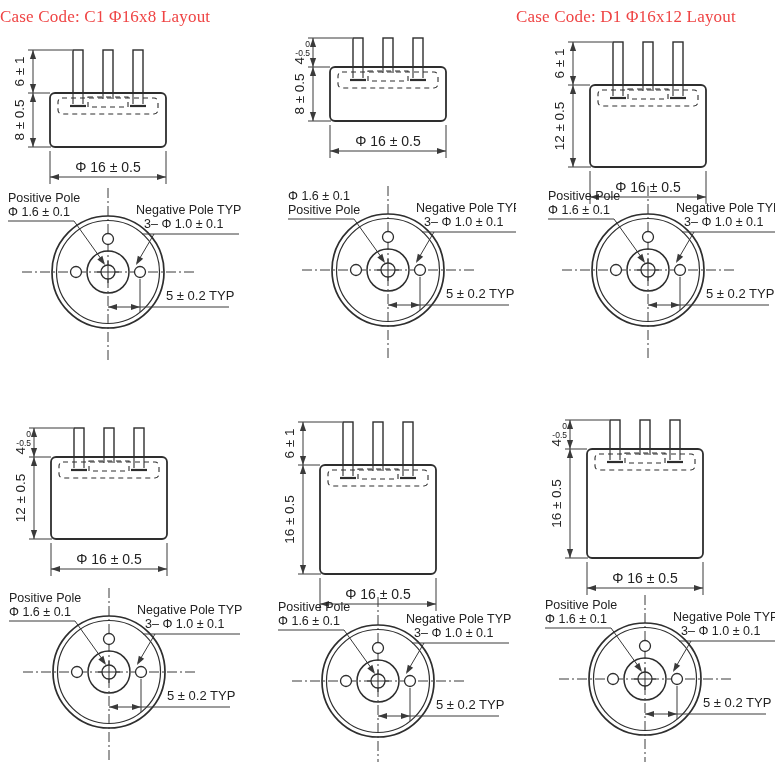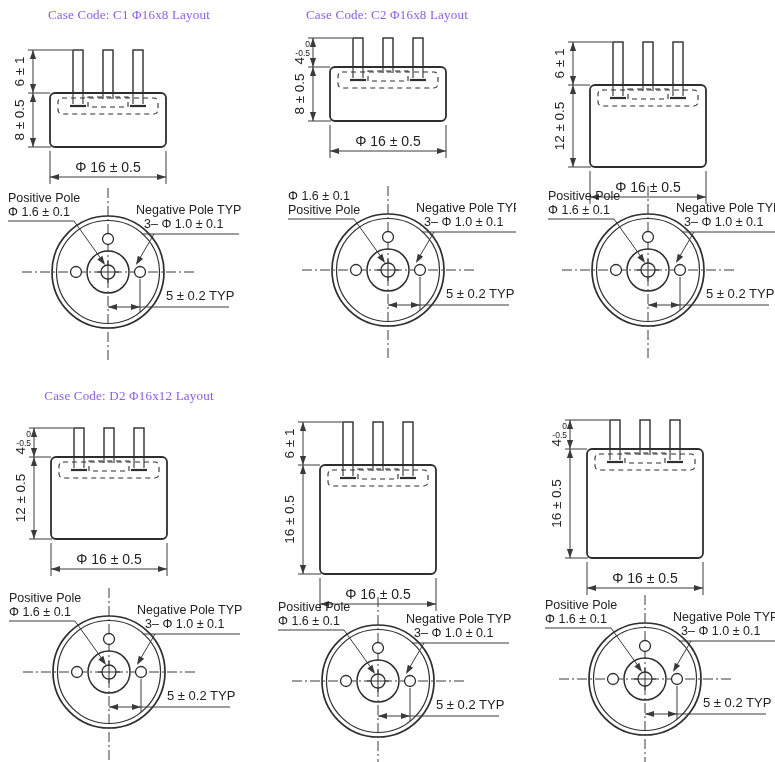--- a/index.html
+++ b/index.html
@@ -1,22 +1,22 @@
 <!DOCTYPE html>
 <html><head>
 <meta charset="utf-8">
 <style>
   html,body { margin:0; padding:0; background:#ffffff; }
   body { width:775px; height:762px; font-family:"Liberation Sans", sans-serif; }
   .grid { display:grid; grid-template-columns:258px 258px 259px; grid-template-rows:381px 381px; width:775px; height:762px; }
   .panel { position:relative; overflow:hidden; }
   .panel-title {
     position:absolute; top:7px; left:0; width:100%;
-    text-align:center; font-family:"Liberation Serif", serif;
-    font-size:13px; color:#8b5cf6; letter-spacing:0.2px;
+    font-family:"Liberation Serif", serif;
+    font-size:17px; color:#ef4444; letter-spacing:0.2px;
     white-space:nowrap;
   }
   svg.draw { position:absolute; left:0; top:0; }
   text { font-family:"Liberation Sans", sans-serif; fill:#222; }
 </style>
 </head>
 <body>
 
 <div class="grid">
   <div class="panel">
@@ -144,21 +144,20 @@
           <line x1="164" y1="232" x2="261" y2="232" stroke="#3a3a3a" stroke-width="1"></line>
           <line x1="176" y1="232" x2="159" y2="261" stroke="#3a3a3a" stroke-width="1"></line>
           <polygon points="0,0 -9,3.1 -9,-3.1" transform="translate(158,263) rotate(120)" fill="#3a3a3a"></polygon>
           <line x1="162" y1="277" x2="162" y2="310" stroke="#3a3a3a" stroke-width="1"></line>
           <line x1="130" y1="305" x2="251" y2="305" stroke="#3a3a3a" stroke-width="1"></line>
           <polygon points="0,0 -9,3.1 -9,-3.1" transform="translate(130,305) rotate(180)" fill="#3a3a3a"></polygon>
           <polygon points="0,0 -9,3.1 -9,-3.1" transform="translate(162,305) rotate(0)" fill="#3a3a3a"></polygon>
           <text x="188" y="298" font-size="13" fill="#222">5 ± 0.2 TYP</text>
         </g>
       </svg>
-    <div class="panel-title">Case Code: C2 Φ16x8 Layout</div>
   </div>
   <div class="panel">
     <svg class="draw" width="259" height="381" viewBox="0 0 259 381">
         <g>
           <rect x="97" y="42" width="10" height="45" fill="#fff" stroke="#2e2e2e" stroke-width="1.4"></rect>
           <rect x="127" y="42" width="10" height="45" fill="#fff" stroke="#2e2e2e" stroke-width="1.4"></rect>
           <rect x="157" y="42" width="10" height="45" fill="#fff" stroke="#2e2e2e" stroke-width="1.4"></rect>
           <rect x="74" y="85" width="116" height="82" rx="5" ry="5" fill="#fff" stroke="#2e2e2e" stroke-width="1.8"></rect>
           <rect x="82" y="90" width="100" height="16" rx="4" fill="none" stroke="#2e2e2e" stroke-width="1.1" stroke-dasharray="5 4"></rect>
           <rect x="112" y="89" width="40" height="10" fill="none" stroke="#2e2e2e" stroke-width="1.1" stroke-dasharray="5 4"></rect>
@@ -210,20 +209,21 @@
           <line x1="166" y1="232" x2="263" y2="232" stroke="#3a3a3a" stroke-width="1"></line>
           <line x1="178" y1="232" x2="161" y2="261" stroke="#3a3a3a" stroke-width="1"></line>
           <polygon points="0,0 -9,3.1 -9,-3.1" transform="translate(160,263) rotate(120)" fill="#3a3a3a"></polygon>
           <line x1="164" y1="277" x2="164" y2="310" stroke="#3a3a3a" stroke-width="1"></line>
           <line x1="132" y1="305" x2="253" y2="305" stroke="#3a3a3a" stroke-width="1"></line>
           <polygon points="0,0 -9,3.1 -9,-3.1" transform="translate(132,305) rotate(180)" fill="#3a3a3a"></polygon>
           <polygon points="0,0 -9,3.1 -9,-3.1" transform="translate(164,305) rotate(0)" fill="#3a3a3a"></polygon>
           <text x="190" y="298" font-size="13" fill="#222">5 ± 0.2 TYP</text>
         </g>
       </svg>
+    <div class="panel-title">Case Code: D1 Φ16x12 Layout</div>
   </div>
   <div class="panel">
     <svg class="draw" width="258" height="381" viewBox="0 0 258 381">
         <g>
           <rect x="74" y="47" width="10" height="31" fill="#fff" stroke="#2e2e2e" stroke-width="1.4"></rect>
           <rect x="104" y="47" width="10" height="31" fill="#fff" stroke="#2e2e2e" stroke-width="1.4"></rect>
           <rect x="134" y="47" width="10" height="31" fill="#fff" stroke="#2e2e2e" stroke-width="1.4"></rect>
           <rect x="51" y="76" width="116" height="82" rx="5" ry="5" fill="#fff" stroke="#2e2e2e" stroke-width="1.8"></rect>
           <rect x="59" y="81" width="100" height="16" rx="4" fill="none" stroke="#2e2e2e" stroke-width="1.1" stroke-dasharray="5 4"></rect>
           <rect x="89" y="80" width="40" height="10" fill="none" stroke="#2e2e2e" stroke-width="1.1" stroke-dasharray="5 4"></rect>
@@ -277,21 +277,20 @@
           <line x1="143" y1="253" x2="240" y2="253" stroke="#3a3a3a" stroke-width="1"></line>
           <line x1="155" y1="253" x2="138" y2="282" stroke="#3a3a3a" stroke-width="1"></line>
           <polygon points="0,0 -9,3.1 -9,-3.1" transform="translate(137,284) rotate(120)" fill="#3a3a3a"></polygon>
           <line x1="141" y1="298" x2="141" y2="331" stroke="#3a3a3a" stroke-width="1"></line>
           <line x1="109" y1="326" x2="230" y2="326" stroke="#3a3a3a" stroke-width="1"></line>
           <polygon points="0,0 -9,3.1 -9,-3.1" transform="translate(109,326) rotate(180)" fill="#3a3a3a"></polygon>
           <polygon points="0,0 -9,3.1 -9,-3.1" transform="translate(141,326) rotate(0)" fill="#3a3a3a"></polygon>
           <text x="167" y="319" font-size="13" fill="#222">5 ± 0.2 TYP</text>
         </g>
       </svg>
-    <div class="panel-title">Case Code: D2 Φ16x12 Layout</div>
   </div>
   <div class="panel">
     <svg class="draw" width="258" height="381" viewBox="0 0 258 381">
         <g>
           <rect x="85" y="41" width="10" height="45" fill="#fff" stroke="#2e2e2e" stroke-width="1.4"></rect>
           <rect x="115" y="41" width="10" height="45" fill="#fff" stroke="#2e2e2e" stroke-width="1.4"></rect>
           <rect x="145" y="41" width="10" height="45" fill="#fff" stroke="#2e2e2e" stroke-width="1.4"></rect>
           <rect x="62" y="84" width="116" height="109" rx="5" ry="5" fill="#fff" stroke="#2e2e2e" stroke-width="1.8"></rect>
           <rect x="70" y="89" width="100" height="16" rx="4" fill="none" stroke="#2e2e2e" stroke-width="1.1" stroke-dasharray="5 4"></rect>
           <rect x="100" y="88" width="40" height="10" fill="none" stroke="#2e2e2e" stroke-width="1.1" stroke-dasharray="5 4"></rect>

